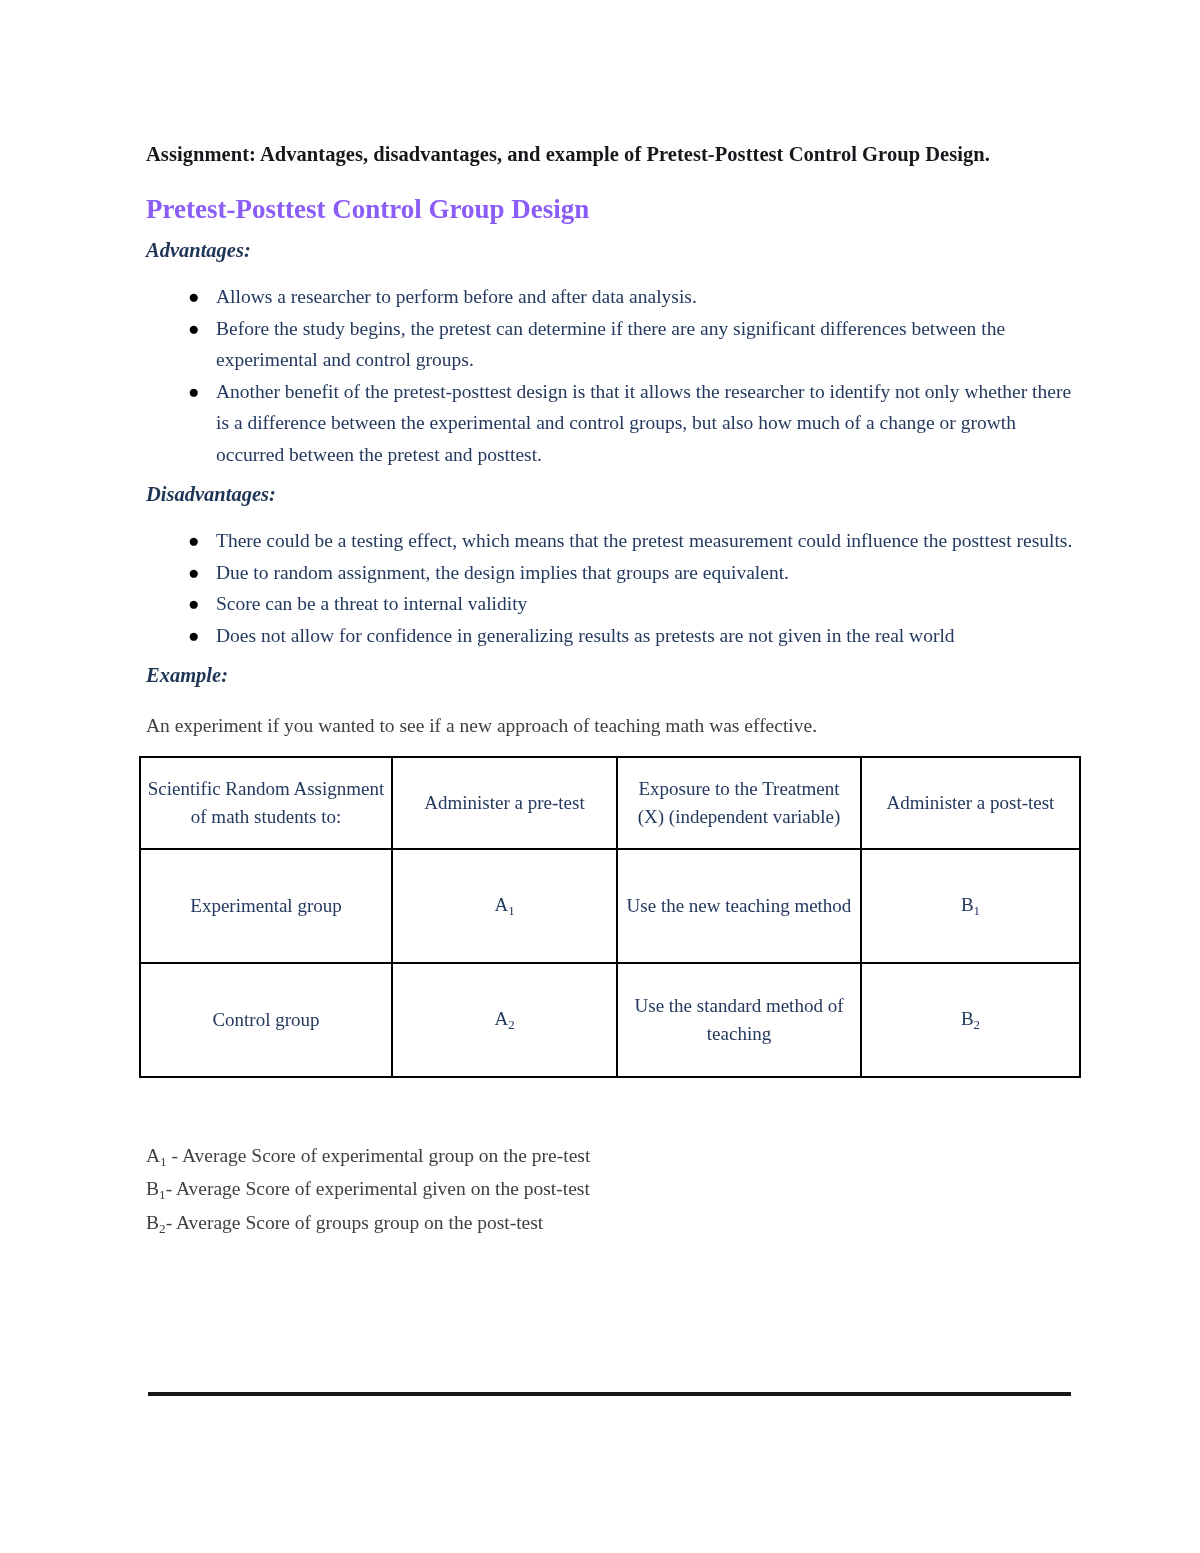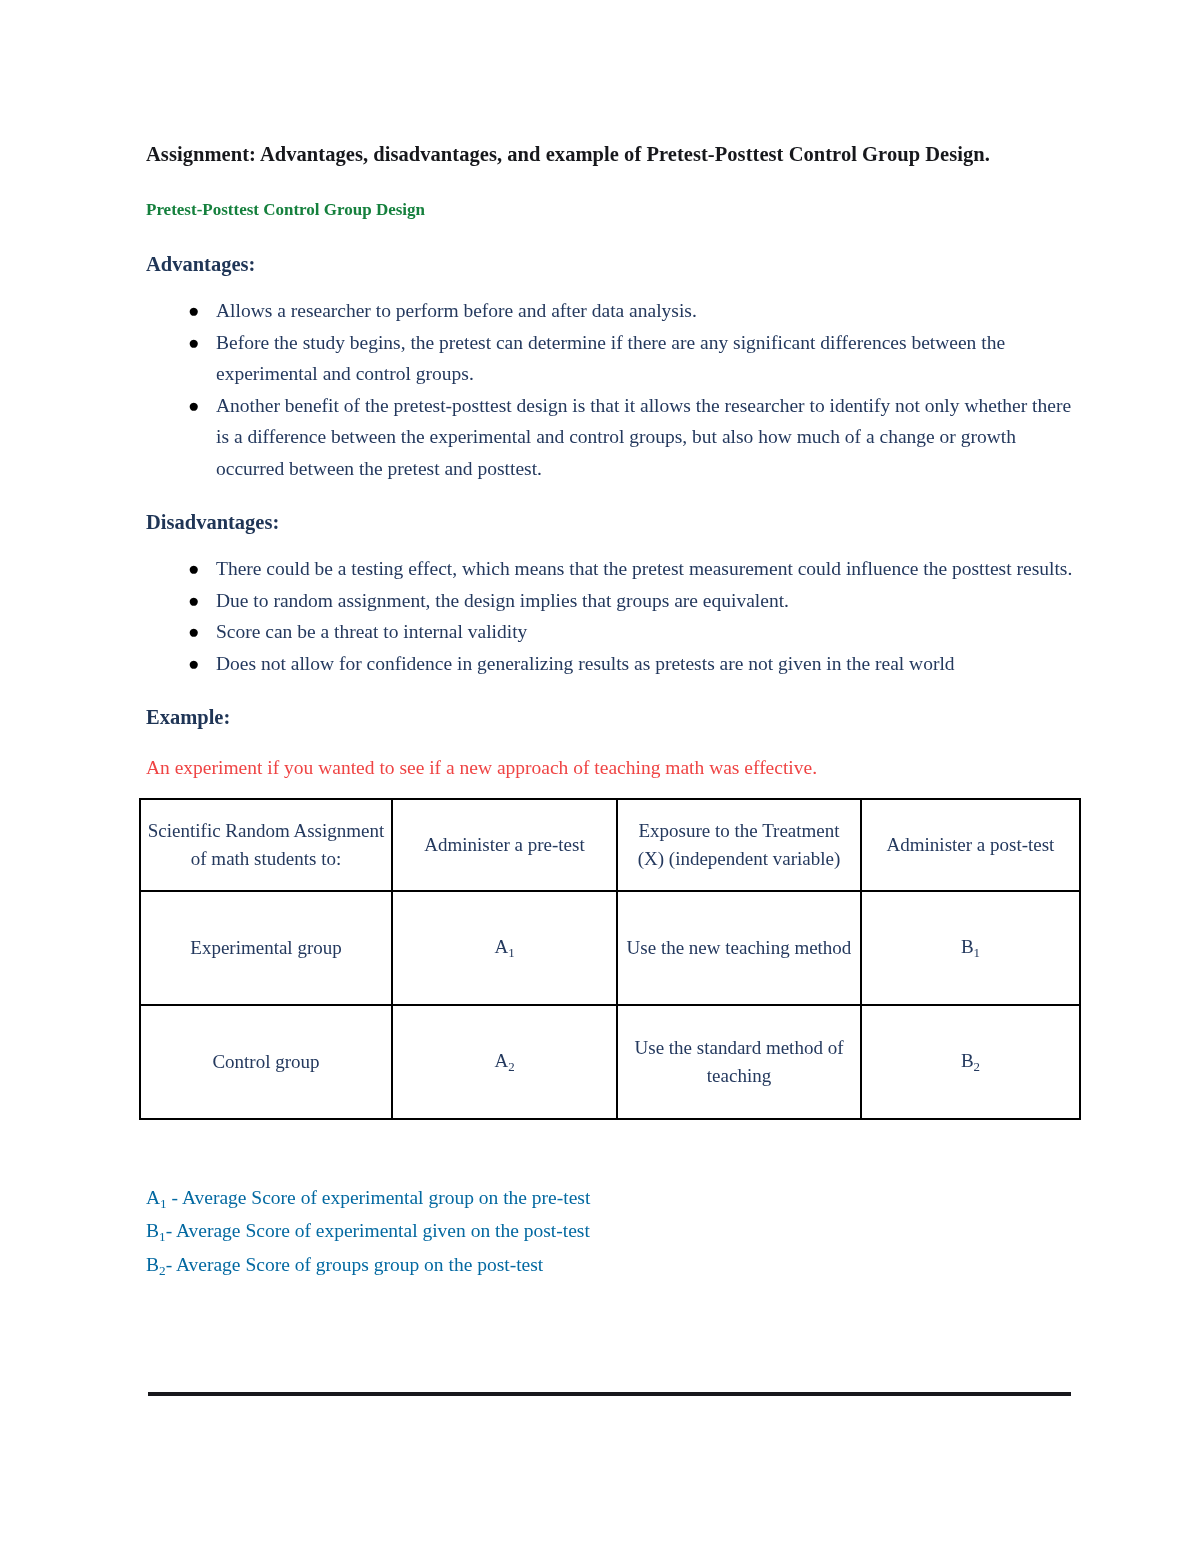--- a/index.html
+++ b/index.html
@@ -33,32 +33,33 @@
   .title {
     font-size: 20.5px;
     font-weight: bold;
     color: #17181c;
     line-height: 33px;
     letter-spacing: 0.05px;
     margin: 0 0 4px 0;
     width: 900px;
   }
   .subheading {
-    font-size: 17px;
+    font-size: 27px;
     font-weight: bold;
-    color: #15803d;
+    color: #8b5cf6;
     line-height: 33px;
     margin: 22px 0 0 0;
   }
   .section-heading {
     font-size: 20.5px;
     font-weight: bold;
     color: #1f3556;
     line-height: 33px;
-    margin: 22px 0 0 0;
+    margin: 8px 0 0 0;
+    font-style: italic;
   }
 
   
   ul.bullets {
     list-style: none;
     margin: 14px 0 0 0;
     padding: 0;
   }
   ul.bullets li {
     position: relative;
@@ -75,21 +76,21 @@
     color: #000000;
     font-size: 19px;
     line-height: 31.5px;
   }
   ul.bullets li .li-text {
     display: block;
   }
 
   
   .body-para {
-    color: #ef4444;
+    color: #404040;
     font-size: 19.5px;
     line-height: 31.5px;
     margin: 18px 0 0 0;
   }
 
   
   .table-wrap {
     margin-top: 14px;
     margin-left: -7px;
   }
@@ -125,21 +126,21 @@
     vertical-align: baseline;
     position: relative;
     top: 0.32em;
   }
 
   
   .legend {
     margin-top: 62px;
   }
   .legend .legend-line {
-    color: #0369a1;
+    color: #404040;
     font-size: 19.5px;
     line-height: 31.5px;
     white-space: pre;
   }
 
   
   .bottom-rule {
     position: absolute;
     left: 140px;
     top: 1392px;

